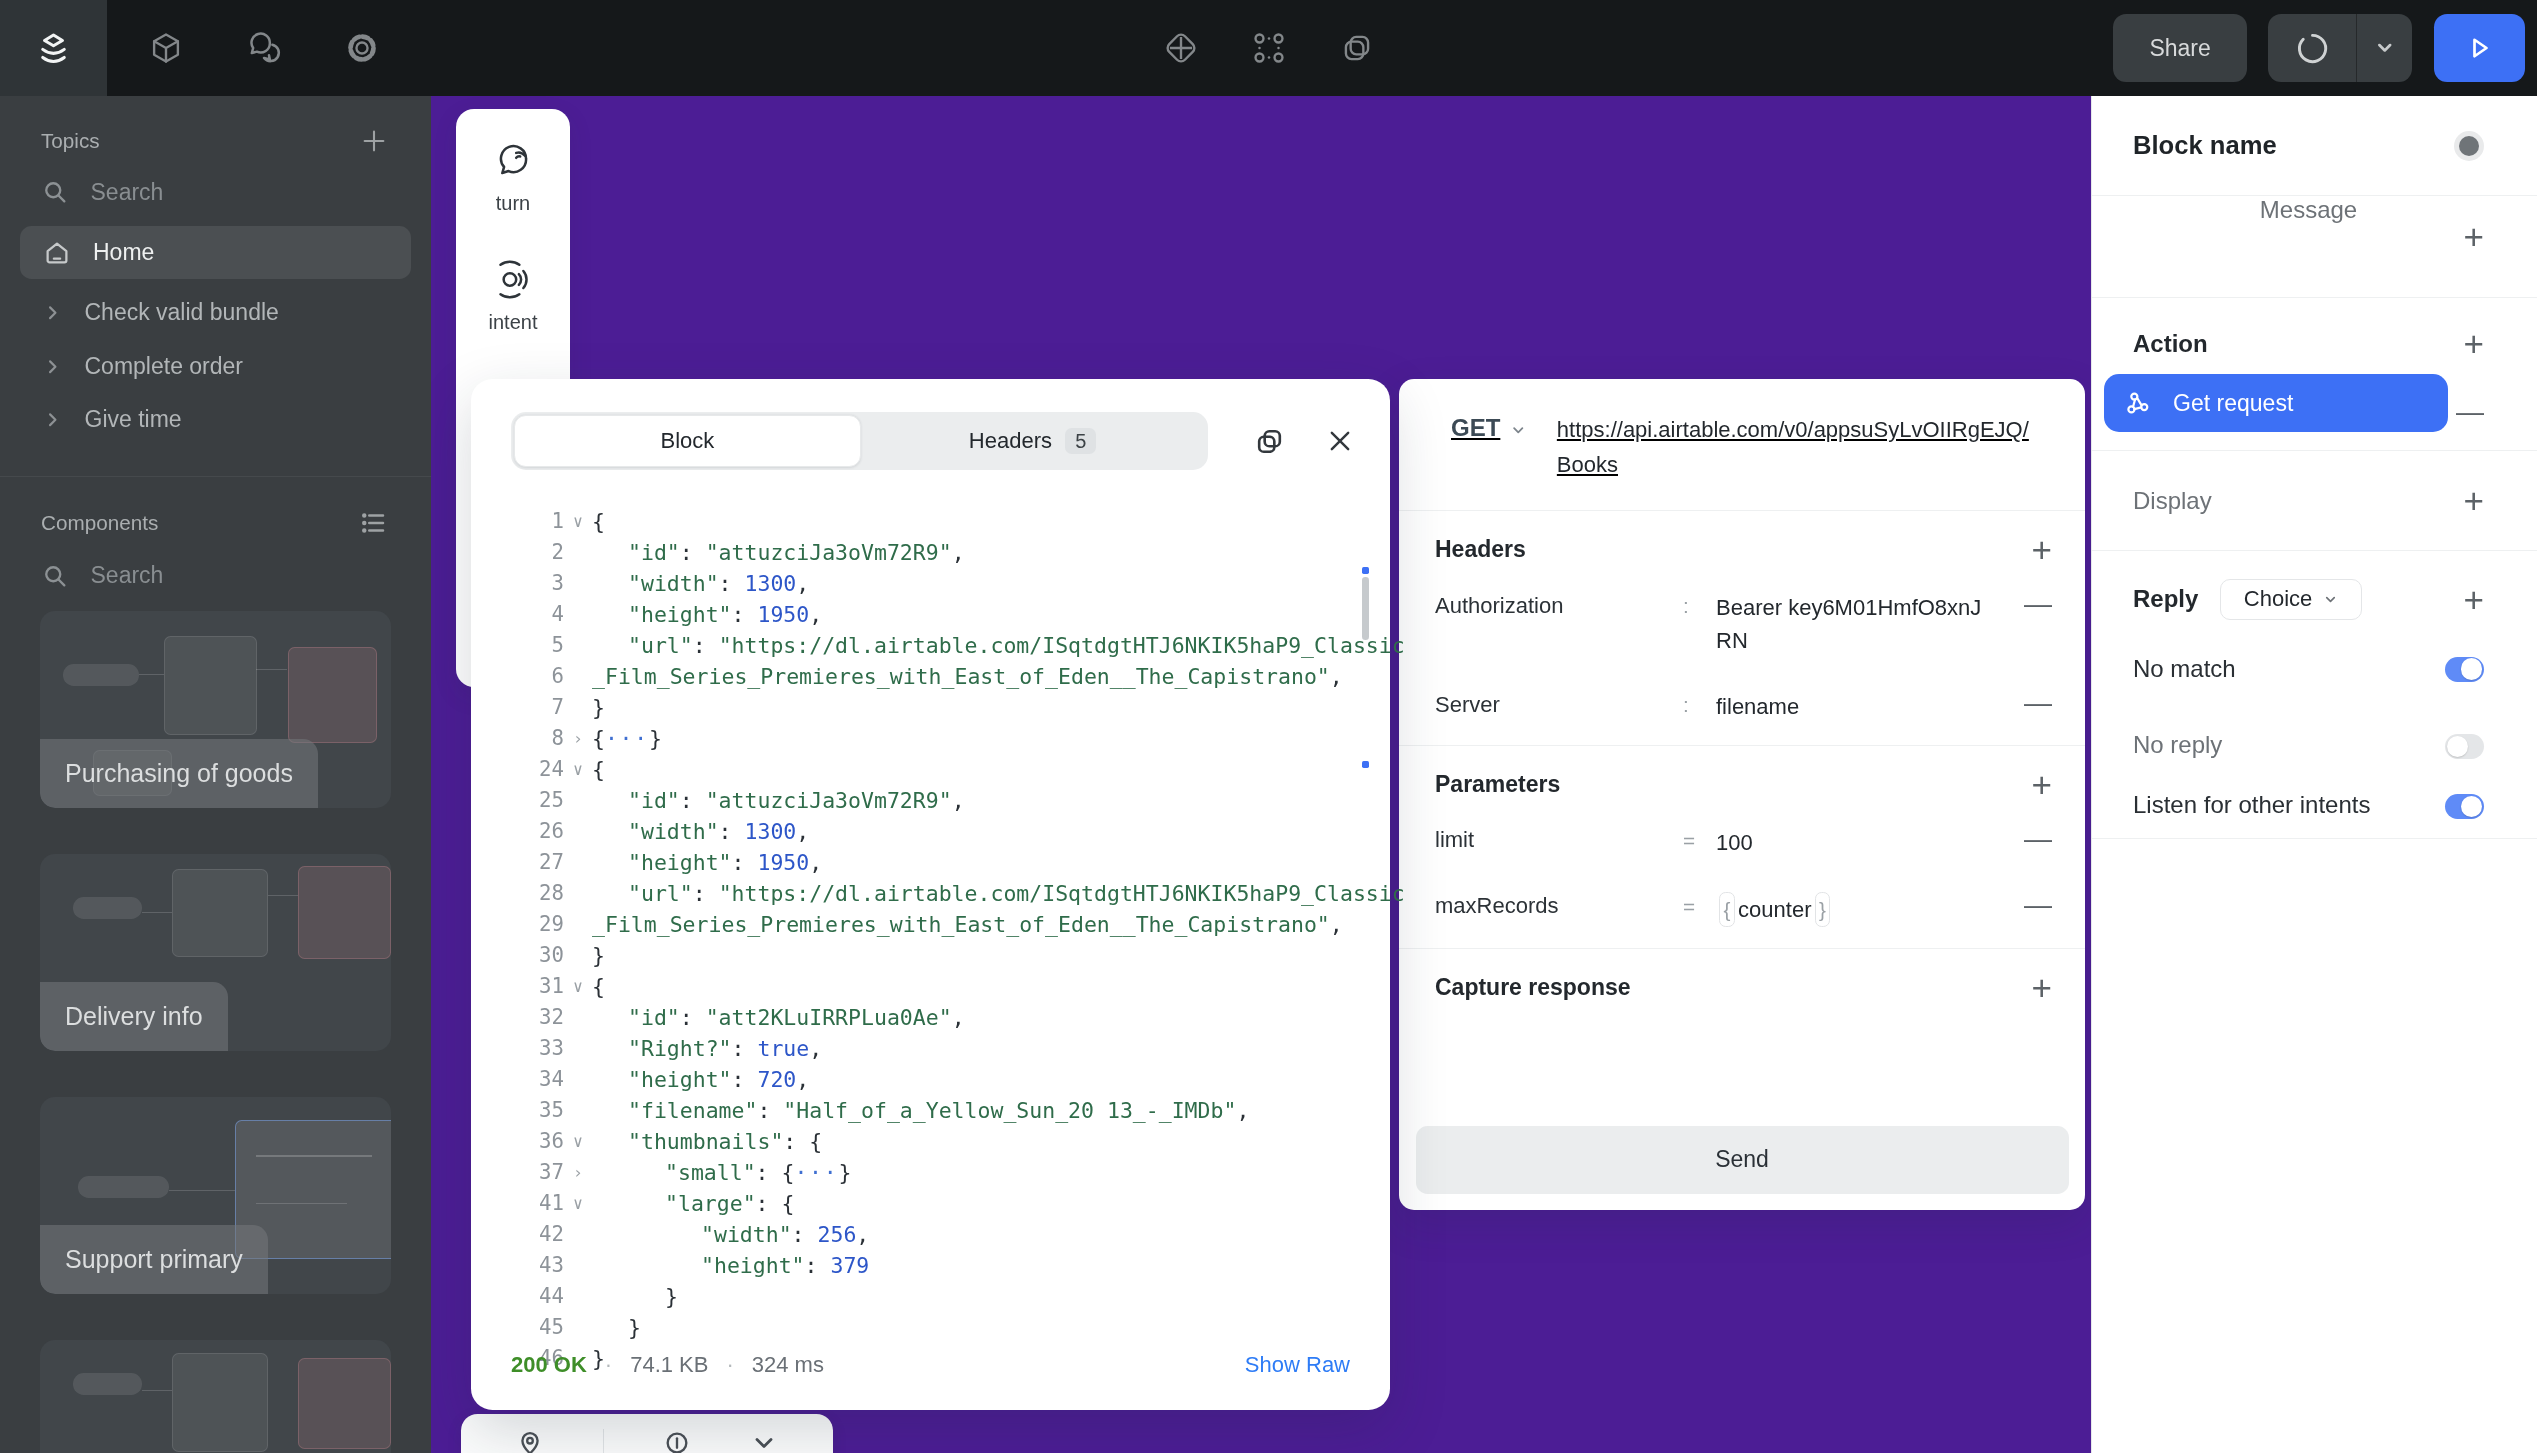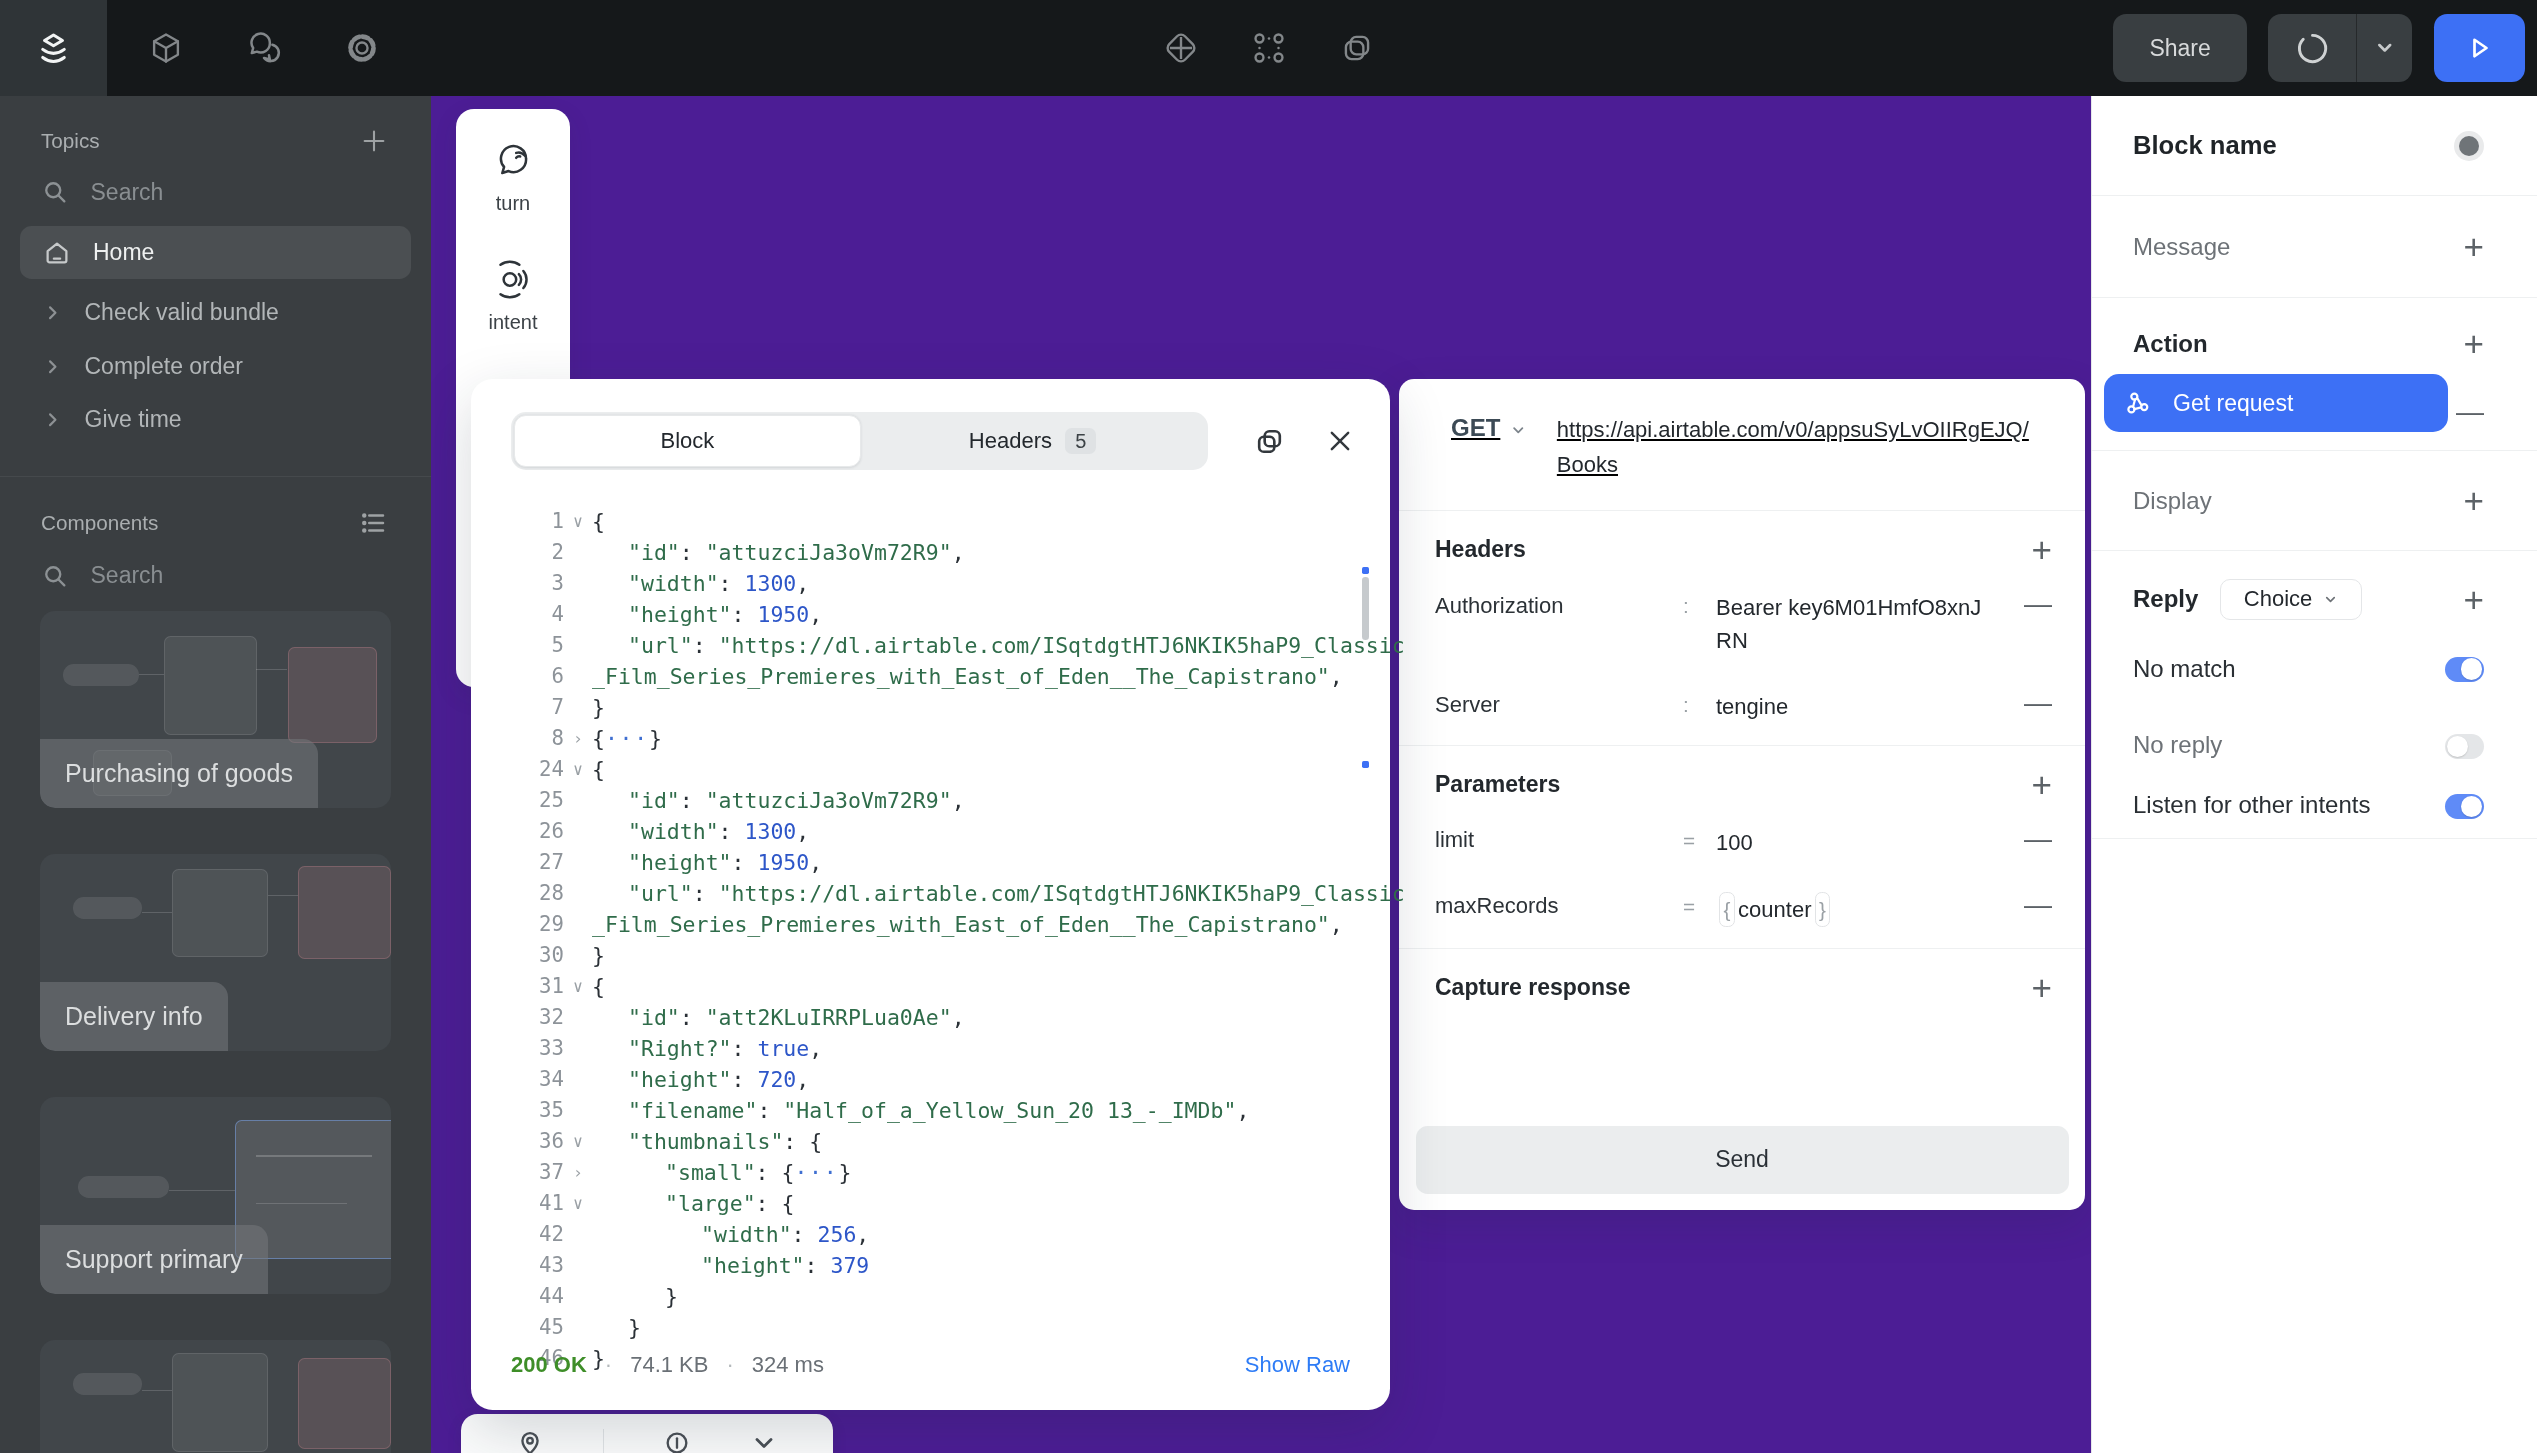--- a/index.html
+++ b/index.html
@@ -492,21 +492,21 @@
       <div id="headers-rows">
           <div class="kv-row">
             <span class="kv-key">Authorization</span>
             <span class="kv-sep">:</span>
             <span class="kv-val">Bearer key6M01HmfO8xnJRN</span>
             <button class="minus-btn">—</button>
           </div>
           <div class="kv-row">
             <span class="kv-key">Server</span>
             <span class="kv-sep">:</span>
-            <span class="kv-val">tengine</span>
+            <span class="kv-val">filename</span>
             <button class="minus-btn">—</button>
           </div>
         </div>
     </div>
     <div class="req-section">
       <div class="sec-head">
         <span class="sec-title">Parameters</span>
         <button class="plus-btn">+</button>
       </div>
       <div id="params-rows">
@@ -540,21 +540,21 @@
 
 <aside id="inspector">
   <div class="ins-row ins-div" style="height:100px;">
     <span class="ins-title">Block name</span>
     <span class="ins-right">
       <span class="radio">
           <span class="dot"></span>
         </span>
     </span>
   </div>
-  <div class="ins-row ins-div" style="height:102px;">
+  <div class="ins-row ins-div" style="height:102px;flex-direction:column;">
     <span class="ins-label-g">Message</span>
     <span class="ins-right">
         <button class="plus-btn">+</button>
       </span>
   </div>
   <div class="ins-row" style="height:76px;padding-top:15px;">
     <span class="ins-label-d">Action</span>
     <span class="ins-right">
         <button class="plus-btn">+</button>
       </span>

